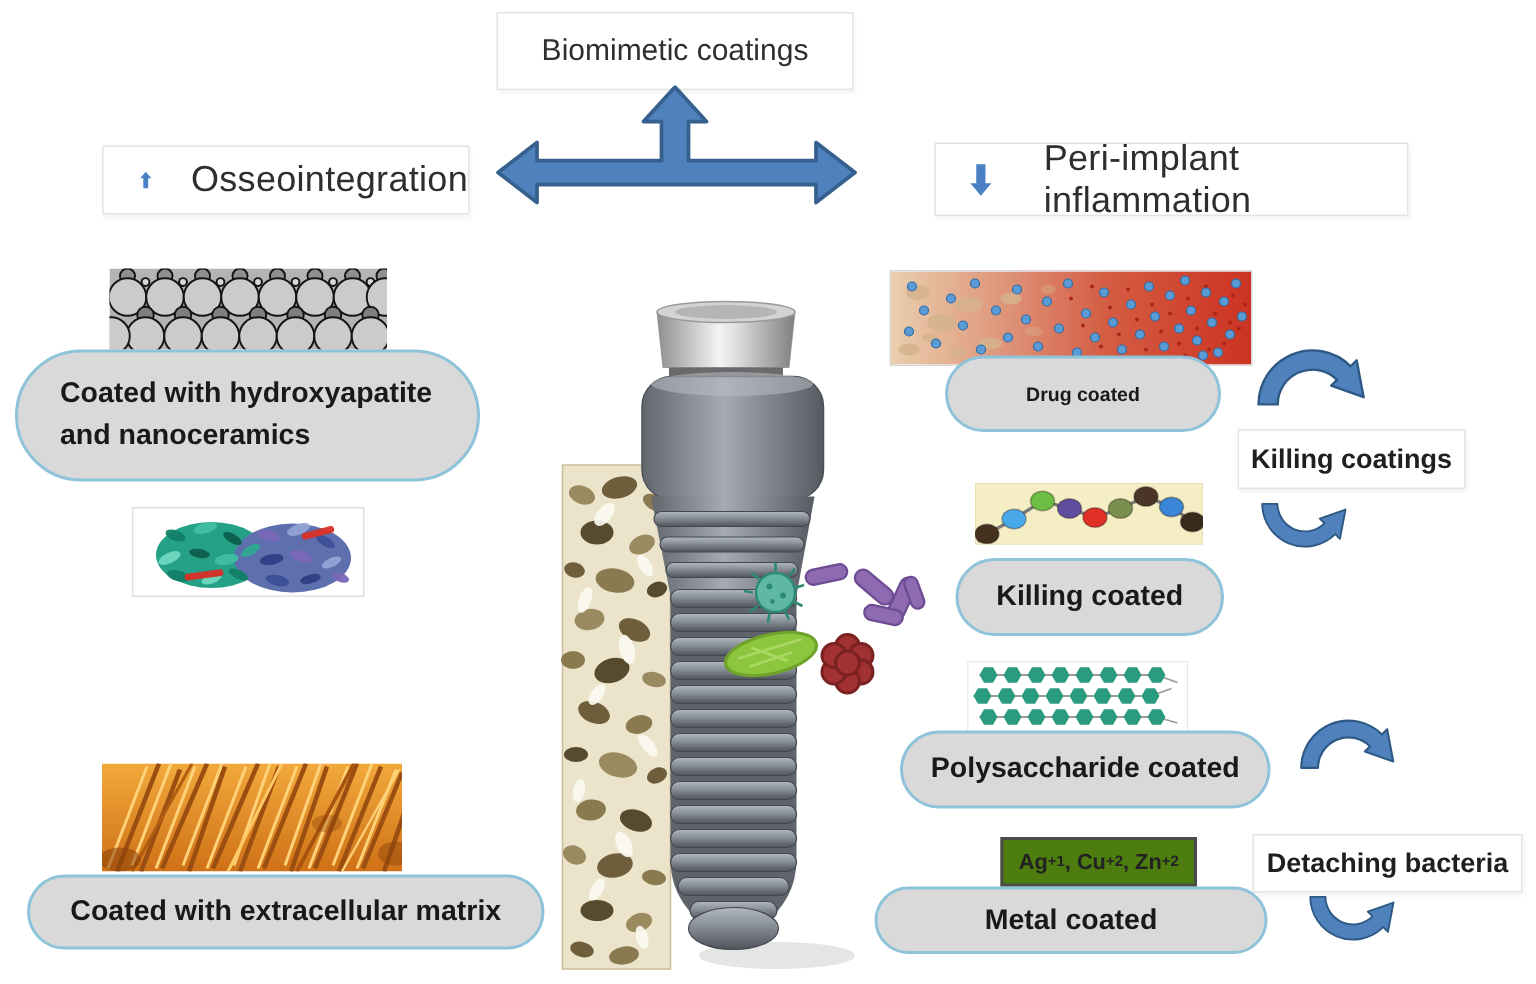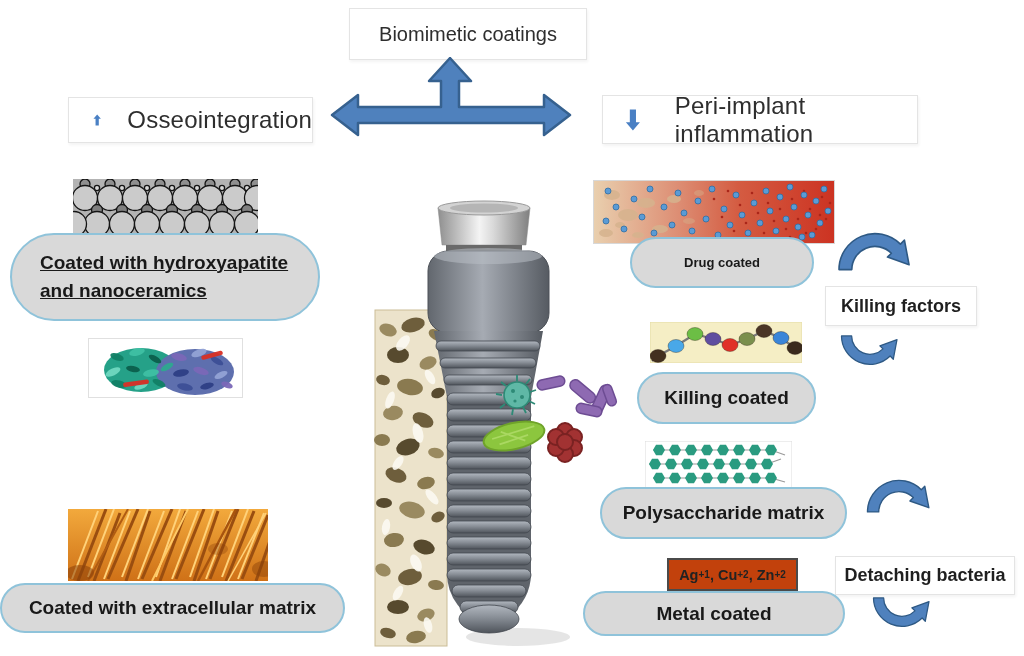--- a/index.html
+++ b/index.html
@@ -7,46 +7,46 @@
           font-family:"Liberation Sans", sans-serif;}
   .abs{position:absolute;}
   .wbox{position:absolute;background:#fff;border:1px solid #e4e4e4;box-sizing:border-box;
         box-shadow:1px 2px 3px rgba(0,0,0,.05);display:flex;align-items:center;justify-content:center;
         color:#2e2e2e;}
   .hdr{justify-content:flex-end;font-size:24px;letter-spacing:.2px;}
   .effect{font-weight:bold;font-size:18px;color:#1f1f1f;}
   .pill{position:absolute;background:#d9d9d9;border:2px solid #8fc3da;box-sizing:border-box;
         display:flex;align-items:center;justify-content:center;font-weight:bold;color:#191919;}
   .imgbox{position:absolute;box-sizing:border-box;}
-  .ionbox{position:absolute;background:#c2410c;border:2px solid #4a4a4a;box-sizing:border-box;
+  .ionbox{position:absolute;background:#4d7c0f;border:2px solid #4a4a4a;box-sizing:border-box;
         display:flex;align-items:center;justify-content:center;font-weight:bold;font-size:14.5px;color:#222;}
   .ionbox sup{font-size:10px;}
   svg{display:block;}
 </style>
 </head>
 <body>
 
 <div id="canvas">
 
-  <div class="wbox" style="left:349px;top:8px;width:238px;height:52px;font-size:20px;">
+  <div class="wbox" style="left:331px;top:8px;width:238px;height:52px;font-size:20px;">
     <span>Biomimetic coatings</span>
   </div>
 
   <svg class="abs" style="left:330px;top:57px;" width="242" height="80" viewBox="0 0 242 80">
     <polygon points="2,58 28,38 28,50 111,50 111,24 99,24 120,1 141,24 129,24 129,50 214,50 214,38 240,58 214,78 214,66 28,66 28,78" fill="#4f81bd" stroke="#36618f" stroke-width="2.5" stroke-linejoin="round"></polygon>
   </svg>
 
   <div class="wbox hdr" style="left:68px;top:97px;width:245px;height:46px;padding-left:24px;gap:26px;">
     <svg width="18" height="26" viewBox="0 0 18 26">
       <polygon points="9,1 17,10.5 12.5,10.5 12.5,25 5.5,25 5.5,10.5 1,10.5" fill="#4a80c4"></polygon>
     </svg>
     <span>Osseointegration</span>
   </div>
 
-  <div class="wbox hdr" style="left:602px;top:95px;width:316px;height:49px;padding-left:22px;gap:34px;">
+  <div class="wbox hdr" style="left:623px;top:95px;width:316px;height:49px;padding-left:22px;gap:34px;">
     <svg width="18" height="26" viewBox="0 0 18 26">
       <polygon points="9,25 1,15.5 5.5,15.5 5.5,1 12.5,1 12.5,15.5 17,15.5" fill="#4a80c4"></polygon>
     </svg>
     <span>Peri-implant inflammation</span>
   </div>
 
   <svg class="abs" style="left:73px;top:179px;" width="185" height="54" viewBox="0 0 185 54">
     <rect x="0" y="0" width="185" height="54" fill="#b3b3b3"></rect>
     <g stroke="#141414" stroke-width="1.3">
       <circle cx="12" cy="5" r="5" fill="#8f8f8f"></circle>
@@ -84,21 +84,21 @@
         <circle cx="74" cy="45" r="12.5" fill="#cbcbcb"></circle>
         <circle cx="99" cy="45" r="12.5" fill="#cbcbcb"></circle>
         <circle cx="124" cy="45" r="12.5" fill="#cbcbcb"></circle>
         <circle cx="149" cy="45" r="12.5" fill="#cbcbcb"></circle>
         <circle cx="174" cy="45" r="12.5" fill="#cbcbcb"></circle>
         <circle cx="1" cy="45" r="12.5" fill="#cbcbcb"></circle>
     </g>
   </svg>
 
   <div class="pill" style="left:10px;top:233px;width:310px;height:88px;border-radius:46px;
-       justify-content:flex-start;padding-left:28px;font-size:19px;line-height:1.5;white-space:pre-line;text-align:left;text-decoration:underline;">
+       justify-content:flex-start;padding-left:28px;font-size:19px;line-height:1.5;white-space:pre-line;text-align:left;">
     <span>Coated with hydroxyapatite
 and nanoceramics</span>
   </div>
 
   <div class="imgbox" style="left:88px;top:338px;width:155px;height:60px;background:#fff;border:1px solid #e0e0e0;">
     <svg width="153" height="58" viewBox="0 0 153 58">
       <ellipse cx="52" cy="31" rx="37" ry="22" fill="#25a188"></ellipse>
       <ellipse cx="106" cy="33" rx="39" ry="23" fill="#5e6fae"></ellipse>
       <g opacity="0.95">
         <ellipse cx="28" cy="18" rx="7" ry="3.5" fill="#128066" transform="rotate(20 28 18)"></ellipse>
@@ -164,21 +164,21 @@
     </g>
     <line x1="60" y1="0" x2="20" y2="72" stroke="#b05c12" stroke-width="2"></line>
     <line x1="120" y1="0" x2="84" y2="72" stroke="#ffca66" stroke-width="2"></line>
     <line x1="168" y1="0" x2="130" y2="72" stroke="#a8540e" stroke-width="2.5"></line>
     <line x1="198" y1="4" x2="160" y2="72" stroke="#ffd27a" stroke-width="1.5"></line>
     <ellipse cx="12" cy="64" rx="14" ry="8" fill="#8a4009" opacity=".55"></ellipse>
     <ellipse cx="150" cy="40" rx="10" ry="6" fill="#8a4009" opacity=".35"></ellipse>
     <ellipse cx="196" cy="60" rx="12" ry="8" fill="#8a4009" opacity=".45"></ellipse>
   </svg>
 
-  <div class="pill" style="left:0;top:583px;width:345px;height:50px;border-radius:27px;font-size:19px;">
+  <div class="pill" style="left:18px;top:583px;width:345px;height:50px;border-radius:27px;font-size:19px;">
     <span>Coated with extracellular matrix</span>
   </div>
 
   <svg class="abs" style="left:368px;top:195px;" width="255" height="458" viewBox="0 0 255 458">
     <defs>
       <linearGradient id="capGrad" x1="0" y1="0" x2="1" y2="0">
         <stop offset="0" stop-color="#8f8f8f"></stop>
           <stop offset=".45" stop-color="#f4f4f4"></stop>
         <stop offset=".6" stop-color="#d9d9d9"></stop>
           <stop offset="1" stop-color="#7f7f7f"></stop>
@@ -406,21 +406,21 @@
 
   <div class="pill" style="left:630px;top:237px;width:184px;height:51px;border-radius:26px;font-size:13px;">
     <span>Drug coated</span>
   </div>
 
   <svg class="abs" style="left:831px;top:224px;" width="88" height="48" viewBox="0 0 100 60">
     <path d="M5,57 A45,45 0 0 1 81.8,25.2 L86.8,20.2 L92.6,51 L65.6,41.4 L70.5,36.5 A29,29 0 0 0 21,57 Z" fill="#4f81bd" stroke="#2e5984" stroke-width="2" stroke-linejoin="round"></path>
   </svg>
 
   <div class="wbox effect" style="left:825px;top:286px;width:152px;height:40px;">
-    <span>Killing factors</span>
+    <span>Killing coatings</span>
   </div>
 
   <svg class="abs" style="left:831px;top:334px;" width="78" height="38" viewBox="0 0 100 60">
     <path d="M5,57 A45,45 0 0 1 81.8,25.2 L86.8,20.2 L92.6,51 L65.6,41.4 L70.5,36.5 A29,29 0 0 0 21,57 Z" fill="#4f81bd" stroke="#2e5984" stroke-width="2" stroke-linejoin="round" transform="translate(0,60) scale(1,-1)"></path>
   </svg>
 
   <svg class="abs" style="left:650px;top:322px;" width="152" height="41" viewBox="0 0 152 41">
     <rect width="152" height="41" fill="#f5eec5" stroke="#e4dca6"></rect>
     <polyline points="2,39 8,34 26,24 45,12 63,17 80,23 97,17 114,9 131,16 145,26" fill="none" stroke="#7a7a7a" stroke-width="2.2"></polyline>
     <g stroke="rgba(40,30,20,.35)" stroke-width="1">
@@ -475,21 +475,21 @@
         <use href="#hx" x="46" y="37"></use>
         <use href="#hx" x="62" y="37"></use>
       <use href="#hx" x="78" y="37"></use>
         <use href="#hx" x="94" y="37"></use>
         <use href="#hx" x="110" y="37"></use>
         <use href="#hx" x="126" y="37"></use>
     </g>
   </svg>
 
   <div class="pill" style="left:600px;top:487px;width:247px;height:52px;border-radius:27px;font-size:19px;">
-    <span>Polysaccharide matrix</span>
+    <span>Polysaccharide coated</span>
   </div>
 
   <svg class="abs" style="left:857px;top:472px;" width="84" height="42" viewBox="0 0 100 60">
     <path d="M5,57 A45,45 0 0 1 81.8,25.2 L86.8,20.2 L92.6,51 L65.6,41.4 L70.5,36.5 A29,29 0 0 0 21,57 Z" fill="#4f81bd" stroke="#2e5984" stroke-width="2" stroke-linejoin="round"></path>
   </svg>
 
   <div class="wbox effect" style="left:835px;top:537px;width:180px;height:39px;margin-top:19px;">
     <span>Detaching bacteria</span>
   </div>
 

